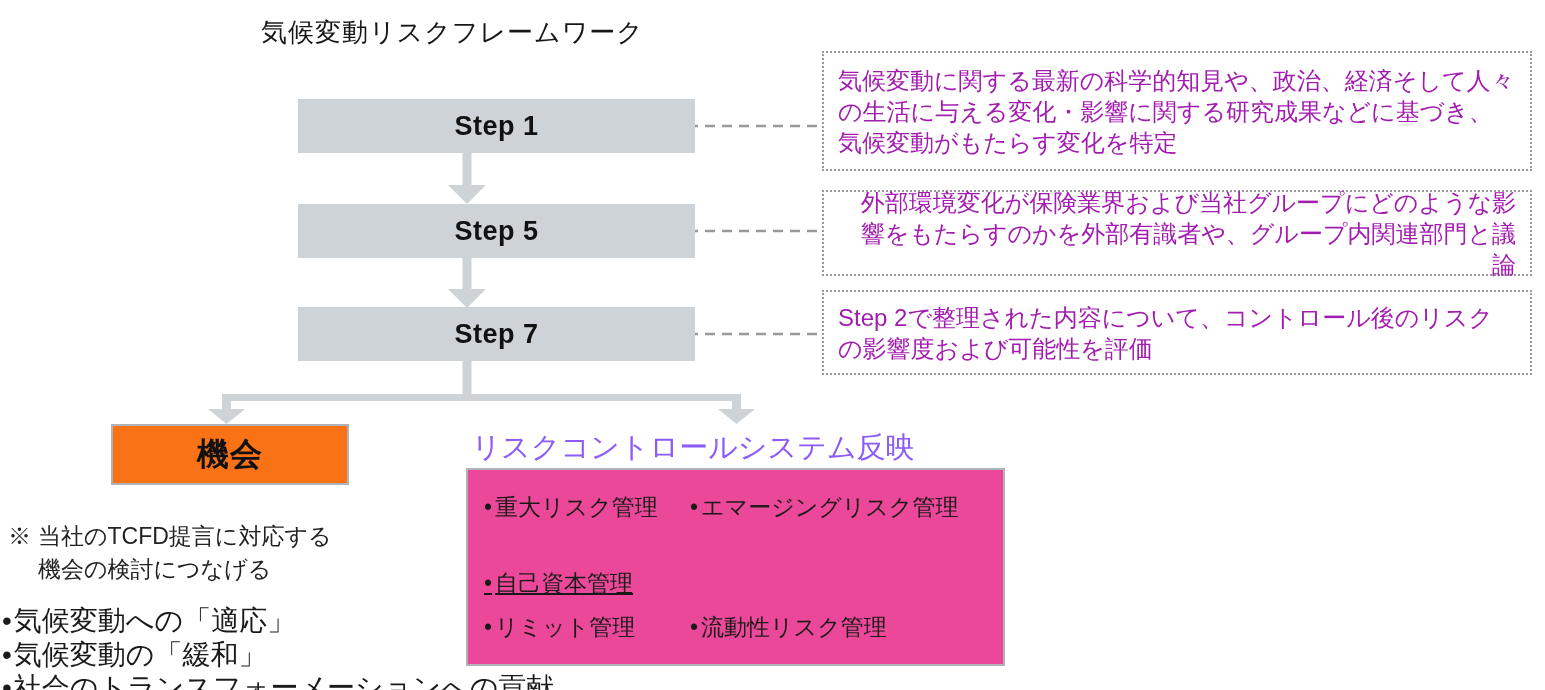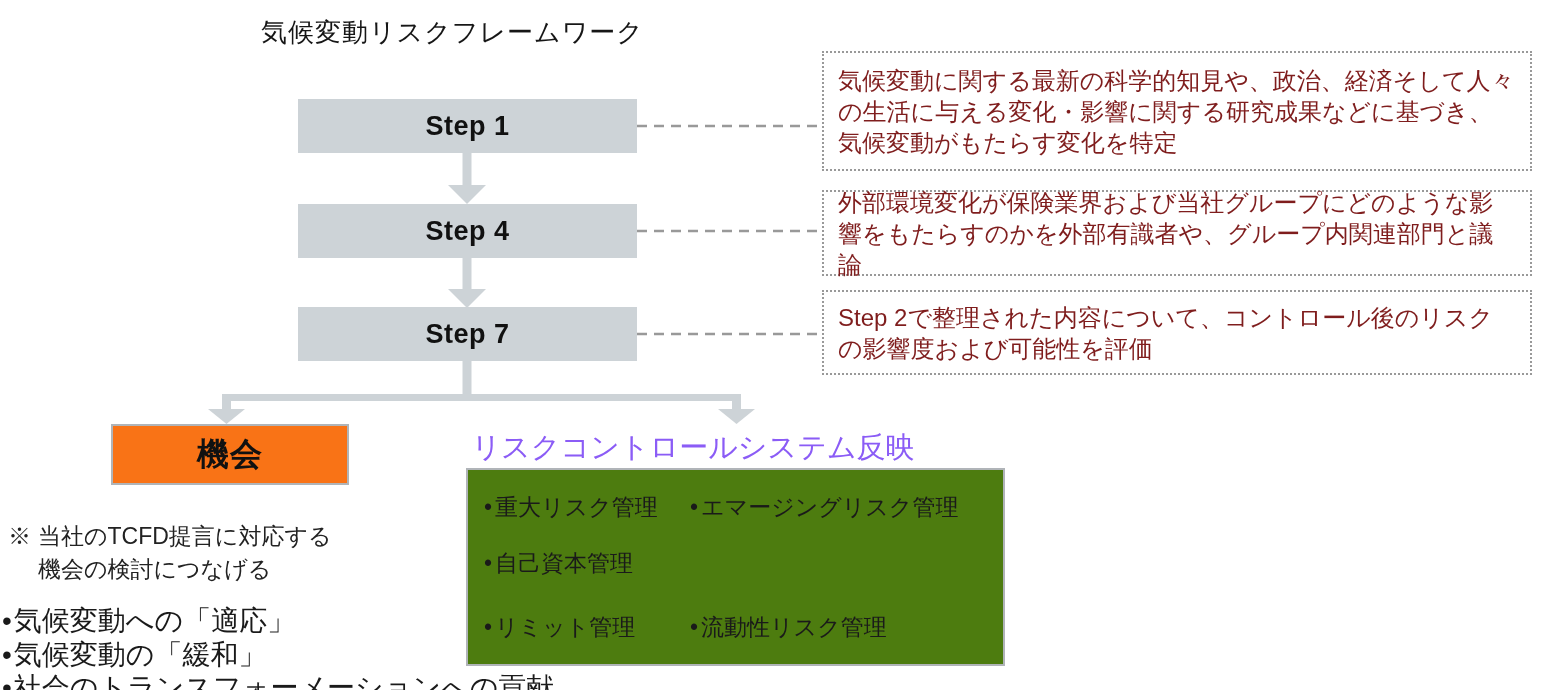--- a/index.html
+++ b/index.html
@@ -28,21 +28,21 @@
     left: 261px; top: 2px;
     font-size: 26px;
     font-weight: 500;
     letter-spacing: 1px;
     color: #161616;
     white-space: nowrap;
   }
   .step-box {
     position: absolute;
     left: 298px;
-    width: 339px;
+    width: 397px;
     height: 54px;
     background: #cdd3d7;
     display: flex;
     align-items: center;
     justify-content: center;
   }
   .step-box .step-label {
     font-size: 27px;
     font-weight: bold;
     color: #111111;
@@ -57,25 +57,25 @@
     width: 710px;
     border: 2px dotted #999999;
     background: #ffffff;
     display: flex;
     align-items: center;
     padding: 0 14px;
   }
   .desc-box .desc-text {
     font-size: 24px;
     line-height: 31px;
-    color: #7f1d1d;
+    color: #a21caf;
     letter-spacing: 0px;
   }
   .desc-1 { top: 38px;  height: 120px; }
-  .desc-2 { top: 177px; height: 86px; }
+  .desc-2 { top: 177px; height: 86px; text-align: right; }
   .desc-3 { top: 277px; height: 85px; }
   .opportunity-box {
     position: absolute;
     left: 111px; top: 411px;
     width: 238px; height: 61px;
     border: 2px solid #b0b4b8;
     background: #f97316;
     display: flex;
     align-items: center;
     justify-content: center;
@@ -111,34 +111,34 @@
     text-align: center;
     font-size: 29px;
     color: #8b5cf6;
     white-space: nowrap;
   }
   .risk-box {
     position: absolute;
     left: 466px; top: 455px;
     width: 539px; height: 198px;
     border: 2px solid #b0b4b8;
-    background: #4d7c0f;
+    background: #ec4899;
   }
   .risk-item {
     position: absolute;
     font-size: 23px;
     line-height: 27px;
     color: #1a1a1a;
     white-space: nowrap;
   }
   .risk-item::before { content: "\2022"; margin-right: 3px; }
   .risk-col1 { left: 16px; }
   .risk-col2 { left: 222px; }
   .risk-row1 { top: 24px; }
-  .risk-row2 { top: 80px; }
+  .risk-row2 { top: 100px; text-decoration: underline; }
   .risk-row3 { top: 144px; }
 </style>
 </head>
 <body>
 
 <div class="canvas">
 
   <svg class="connectors" viewBox="0 0 1545 690" xmlns="http://www.w3.org/2000/svg">
 
     <line x1="637" y1="113" x2="821" y2="113" stroke-width="2.5" stroke-dasharray="10 7" stroke="#999999"></line>
@@ -158,21 +158,21 @@
     <polygon points="208,396 245,396 226.5,411" fill="#cdd3d7"></polygon>
     <polygon points="718,396 755,396 736.5,411" fill="#cdd3d7"></polygon>
   </svg>
 
   <div class="diagram-title">気候変動リスクフレームワーク</div>
 
   <div class="step-box step-1">
     <span class="step-label">Step 1</span>
   </div>
   <div class="step-box step-2">
-    <span class="step-label">Step 4</span>
+    <span class="step-label">Step 5</span>
   </div>
   <div class="step-box step-3">
     <span class="step-label">Step 7</span>
   </div>
 
   <div class="desc-box desc-1">
     <div class="desc-text">気候変動に関する最新の科学的知見や、政治、経済そして人々の生活に与える変化・影響に関する研究成果などに基づき、気候変動がもたらす変化を特定</div>
   </div>
   <div class="desc-box desc-2">
     <div class="desc-text">外部環境変化が保険業界および当社グループにどのような影響をもたらすのかを外部有識者や、グループ内関連部門と議論</div>

